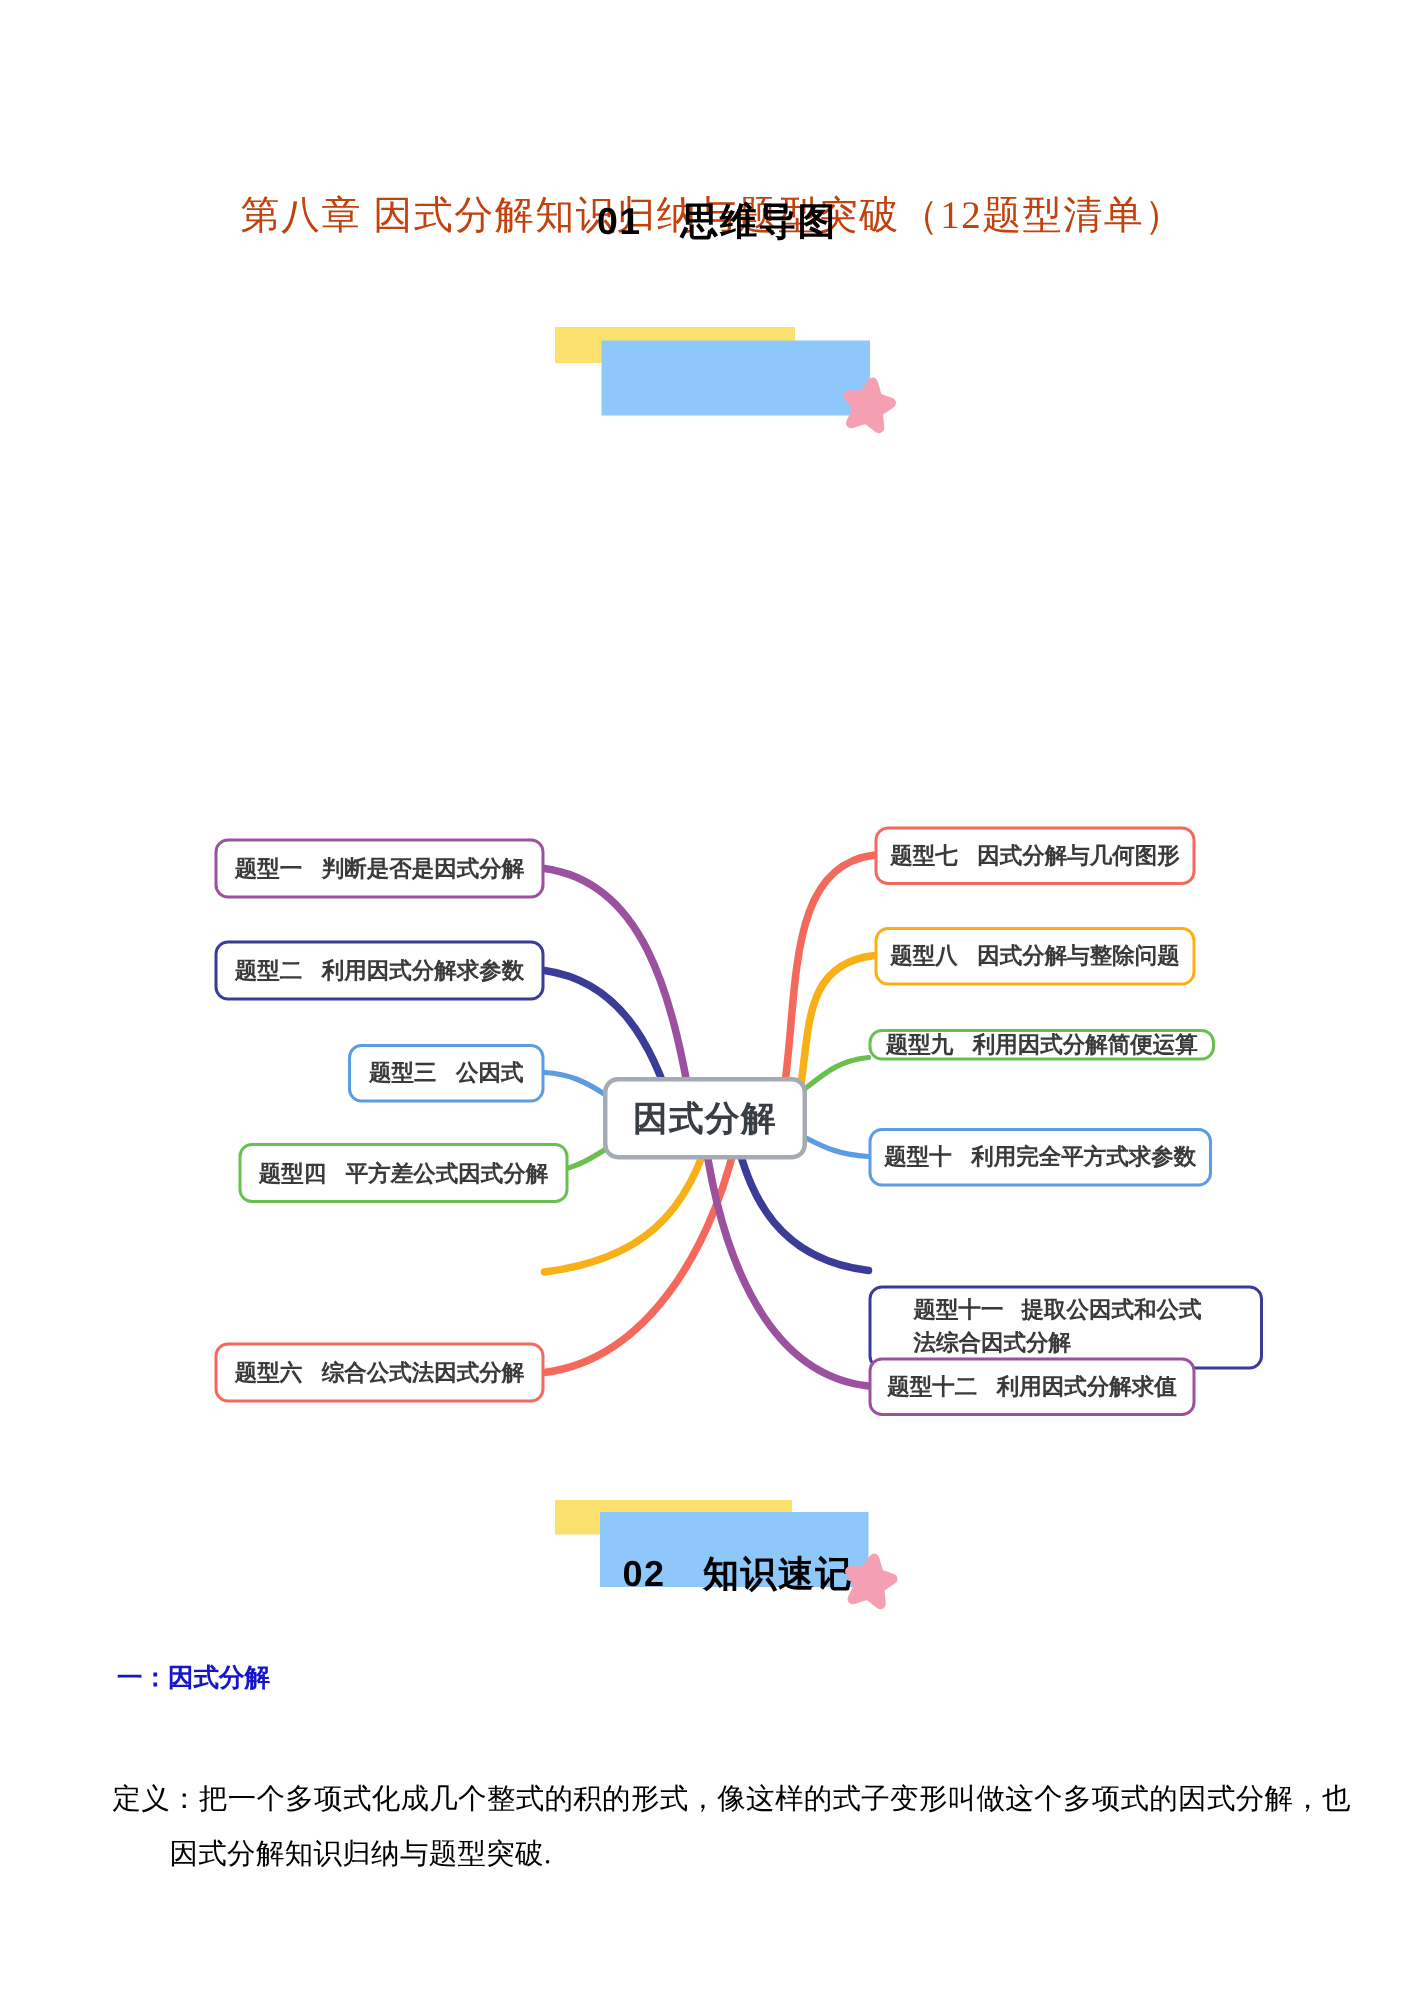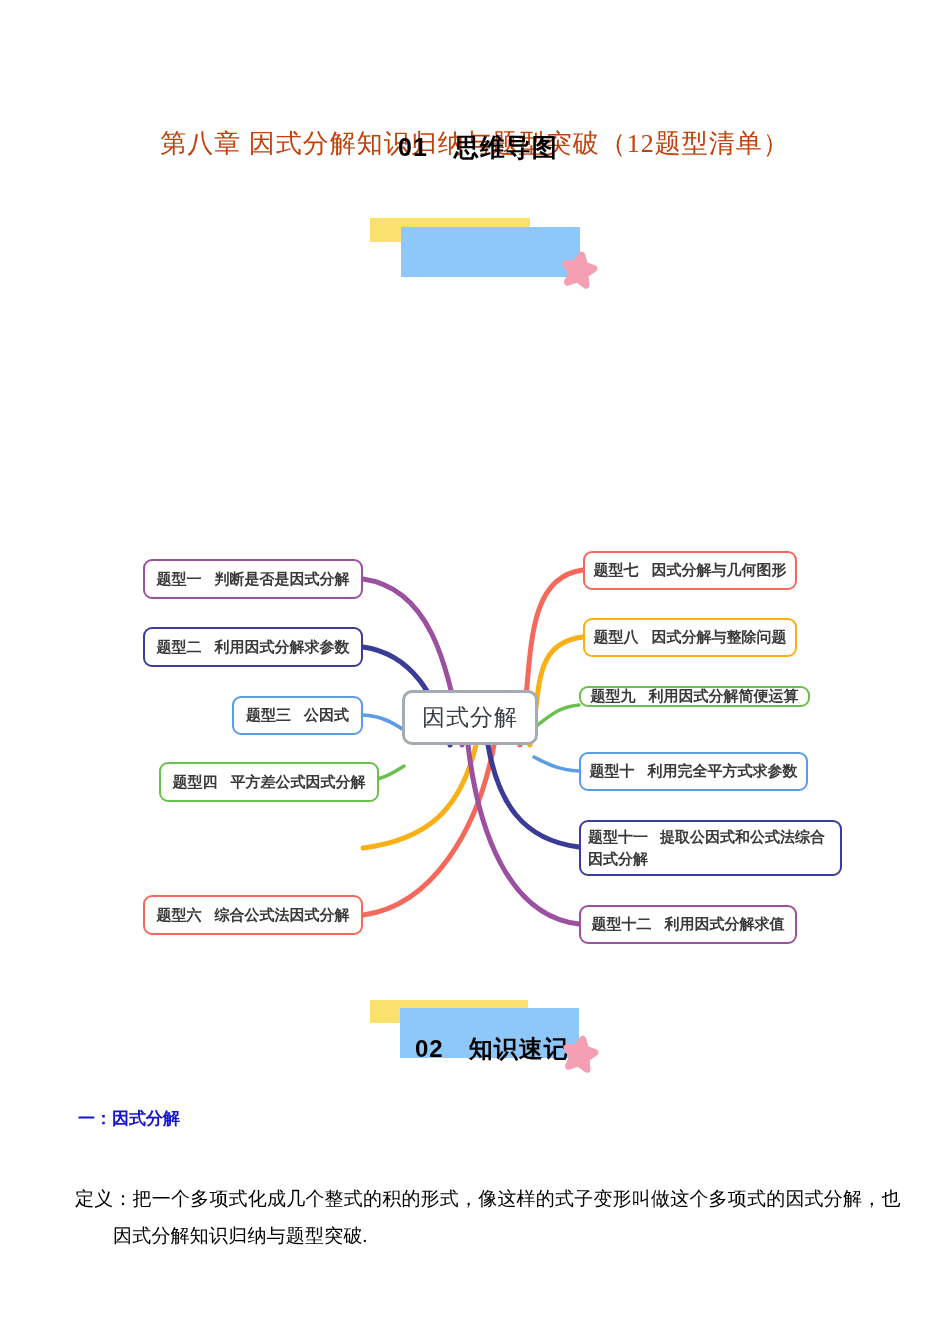--- a/index.html
+++ b/index.html
@@ -18,27 +18,27 @@
   .banner-text{position:absolute;font-size:24px;font-weight:bold;color:#000;
                letter-spacing:1px;white-space:nowrap;}
   .star{position:absolute;width:44px;height:44px;}
 
   
   .curves{position:absolute;left:0;top:530px;}
   .node{position:absolute;background:#fff;border:2.5px solid #999;border-radius:9px;
         box-sizing:border-box;display:flex;align-items:center;justify-content:center;
         font-weight:bold;font-size:15px;color:#3a3a3a;white-space:nowrap;}
   .node .ntext{margin-left:13px;}
-  .node.wrap2{justify-content:flex-start;padding:4px 7px;white-space:normal;
-              line-height:1.45;display:block;}
+  .node.wrap2{justify-content:flex-start;padding:4px 28px;white-space:normal;
+              line-height:1.45;display:block;margin-top:37px;}
   .node.wrap2 .ntext{margin-left:12px;}
-  .center-node{position:absolute;left:402px;top:690px;width:136px;height:55px;
+  .center-node{position:absolute;left:402px;top:718px;width:136px;height:55px;
                background:#fff;border:3px solid #a5abb5;border-radius:10px;
                box-sizing:border-box;display:flex;align-items:center;justify-content:center;
-               font-size:23px;font-weight:normal;color:#393e44;letter-spacing:1px;}
+               font-size:23px;font-weight:bold;color:#393e44;letter-spacing:1px;}
 
   
   .k-heading{position:absolute;left:78px;top:1107px;font-size:17px;font-weight:bold;}
   .k-line{position:absolute;font-family:"Liberation Serif",serif;font-size:19px;
           color:#000;letter-spacing:0.2px;white-space:nowrap;margin-top:43px;}
 </style>
 </head>
 <body>
 
 <div class="page">

